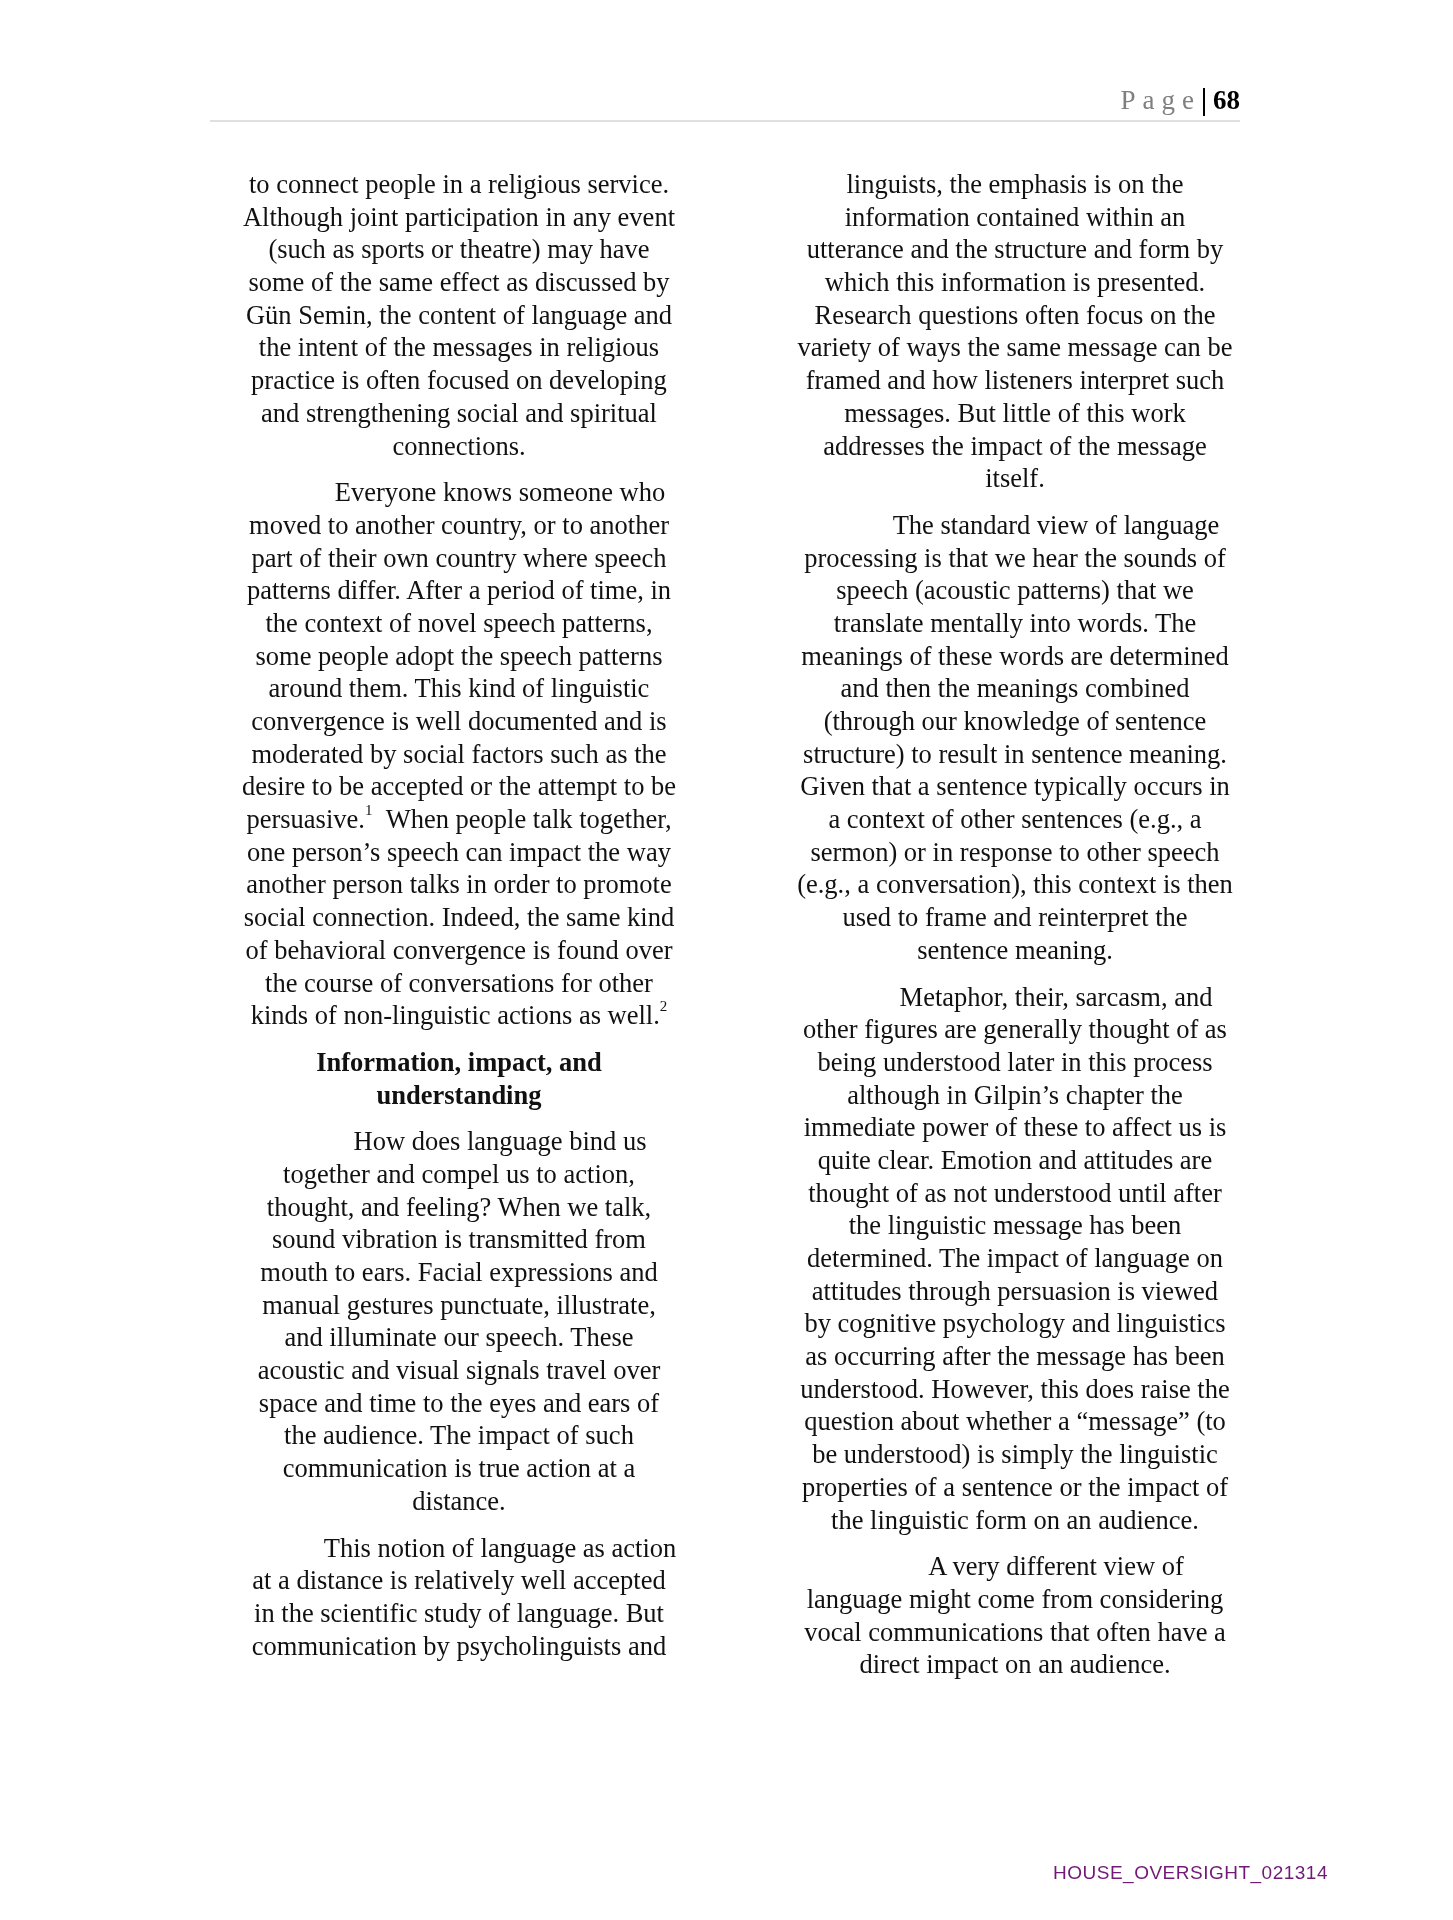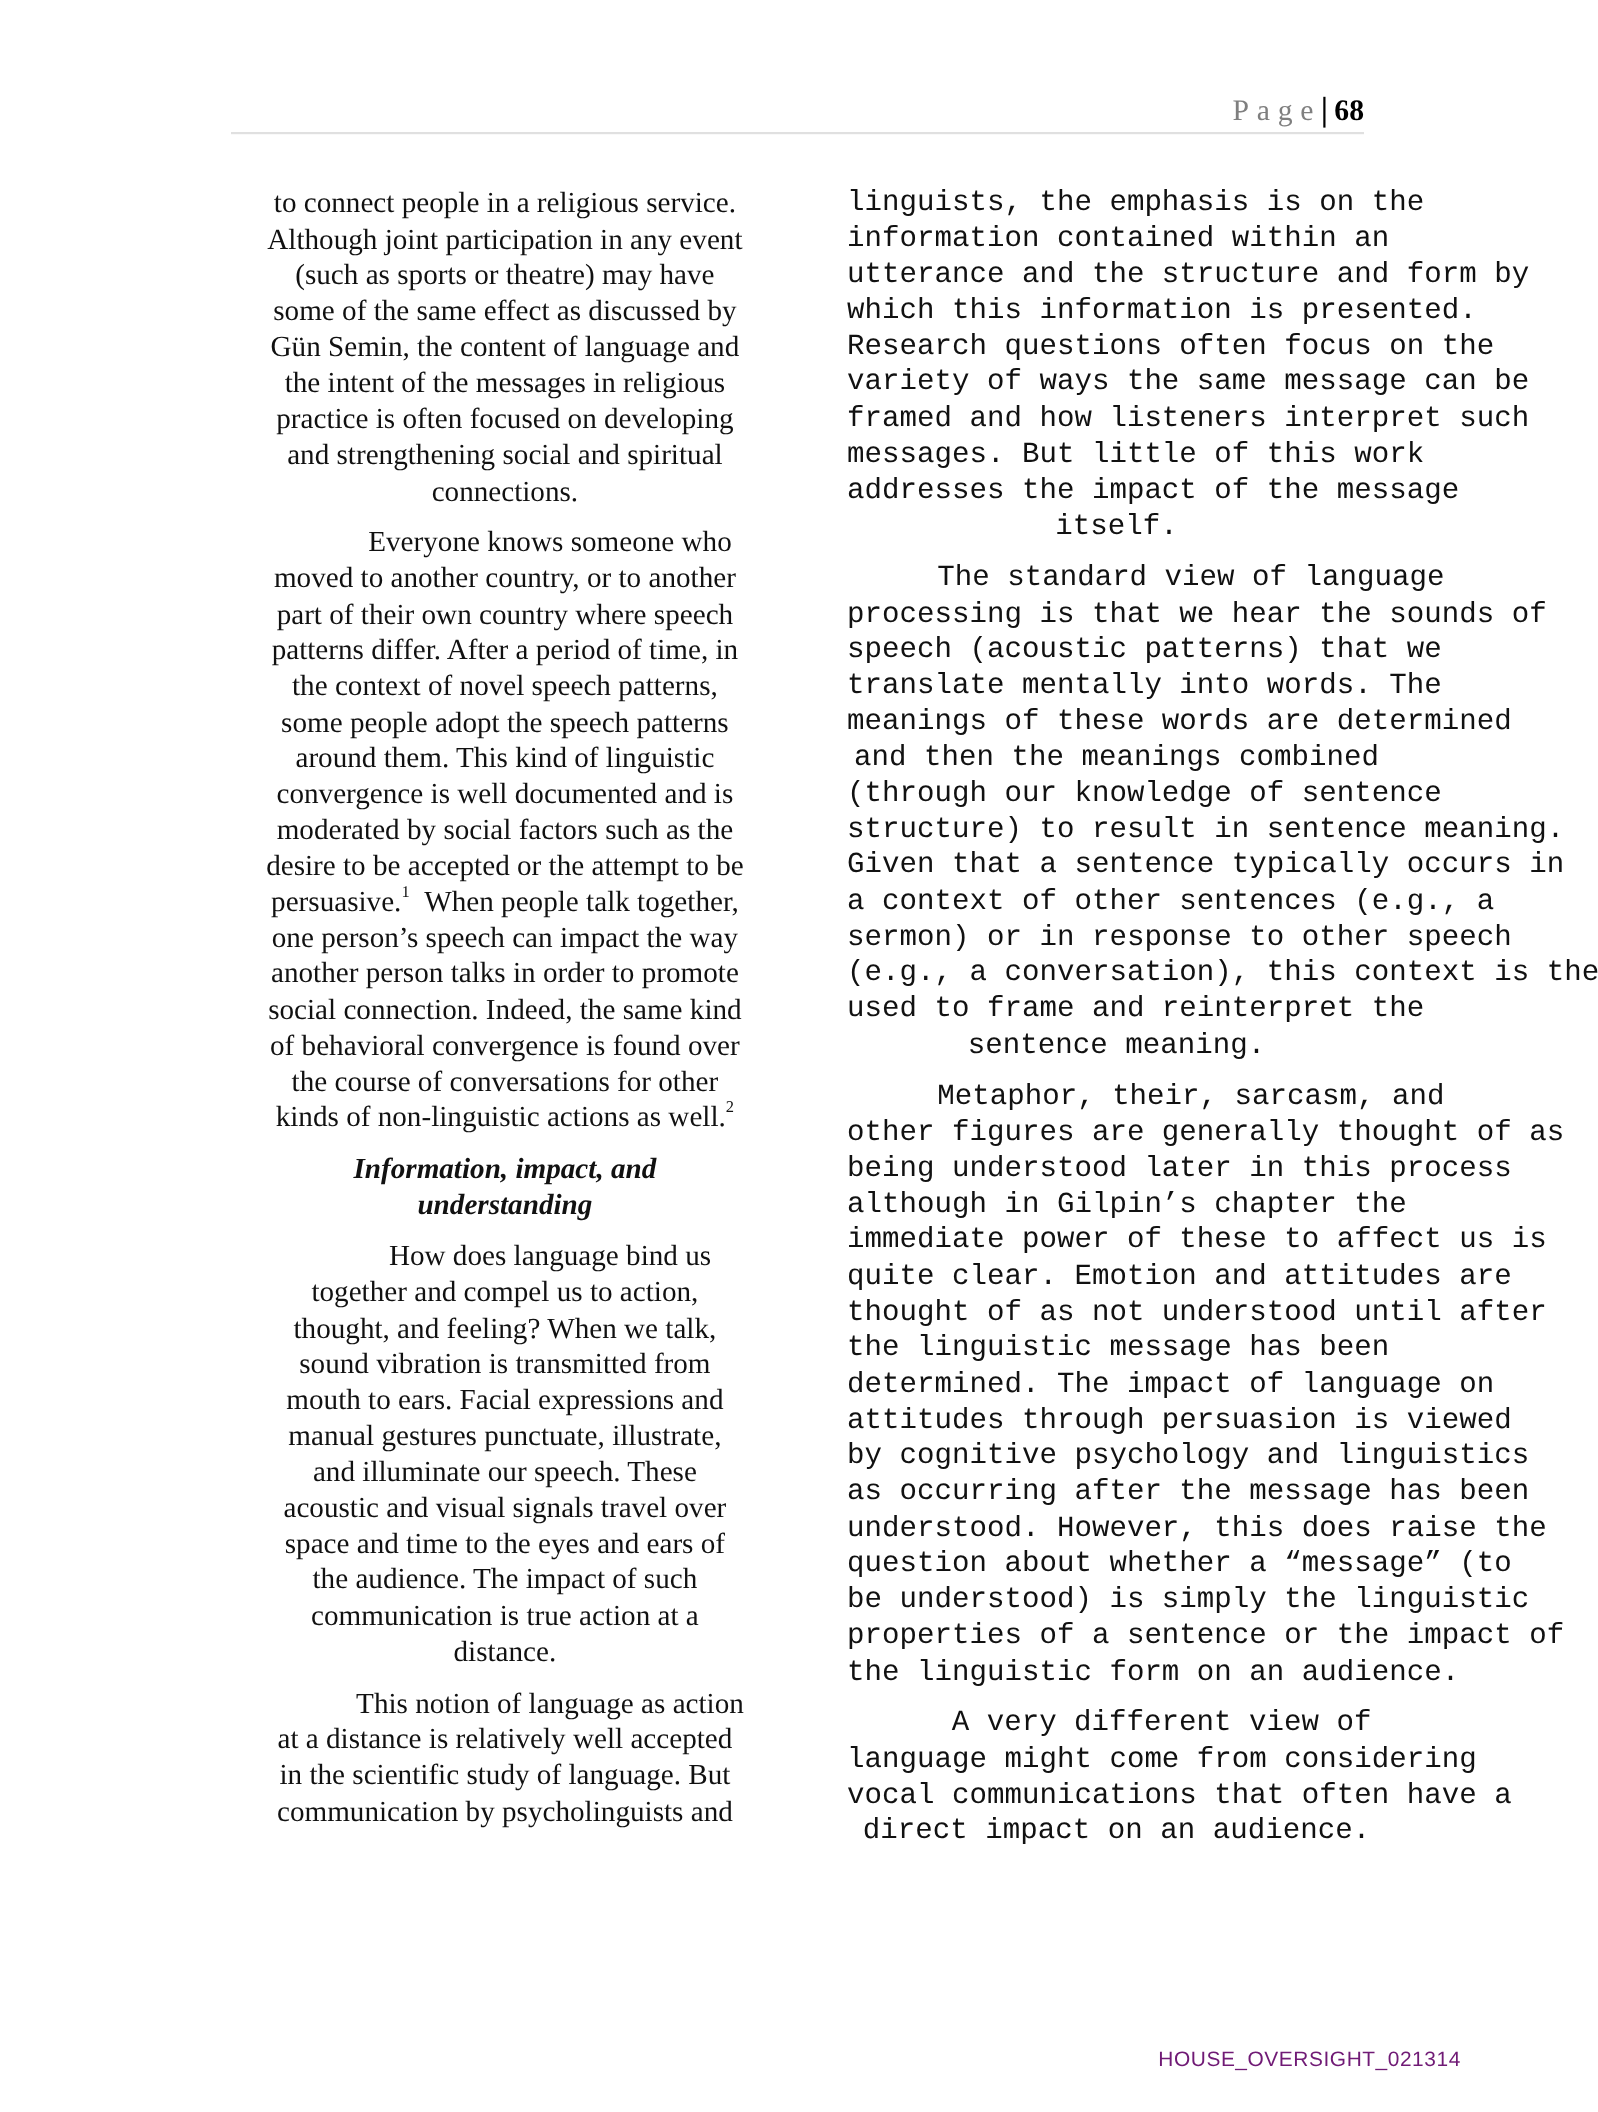--- a/index.html
+++ b/index.html
@@ -10,25 +10,25 @@
       display: flex; align-items: flex-end;
     }
     .page-label { color: #7f7f7f; letter-spacing: 7px; }
     .page-sep { display: inline-block; width: 2px; height: 28px; background: #000; margin: 0 8px 0 2px; }
     .page-num { color: #000; font-weight: bold; }
     .header-rule {
       position: absolute; top: 120px; left: 210px; width: 1030px; height: 2px; background: #e0e0e0;
     }
     .column { position: absolute; top: 168px; font-family: "Liberation Serif", serif; font-size: 26.5px; color: #111; text-align: center; }
     .col-left { left: 214px; width: 490px; }
-    .col-right { left: 770px; width: 490px; font-family: Liberation Mono, monospace; }
+    .col-right { left: 770px; width: 490px; }
     .para { margin: 0 0 14px 0; }
     .line { display: block; height: 32.7px; line-height: 32.7px; white-space: nowrap; }
     .indent { padding-left: 82px; }
-    .heading { font-weight: bold; margin: 10px 0 14px 0; font-style: italic; }
+    .heading { font-weight: bold; margin: 10px 0 14px 0; }
     sup { font-size: 15px; line-height: 0; position: relative; top: -3px; }
     .bates {
       position: absolute; top: 1862px; left: 1053px;
       font-family: "Liberation Sans", sans-serif; font-size: 19px; color: #701a75; letter-spacing: 0.5px;
     }
   </style>
 </head>
 <body>
 
 <div class="page-header">

